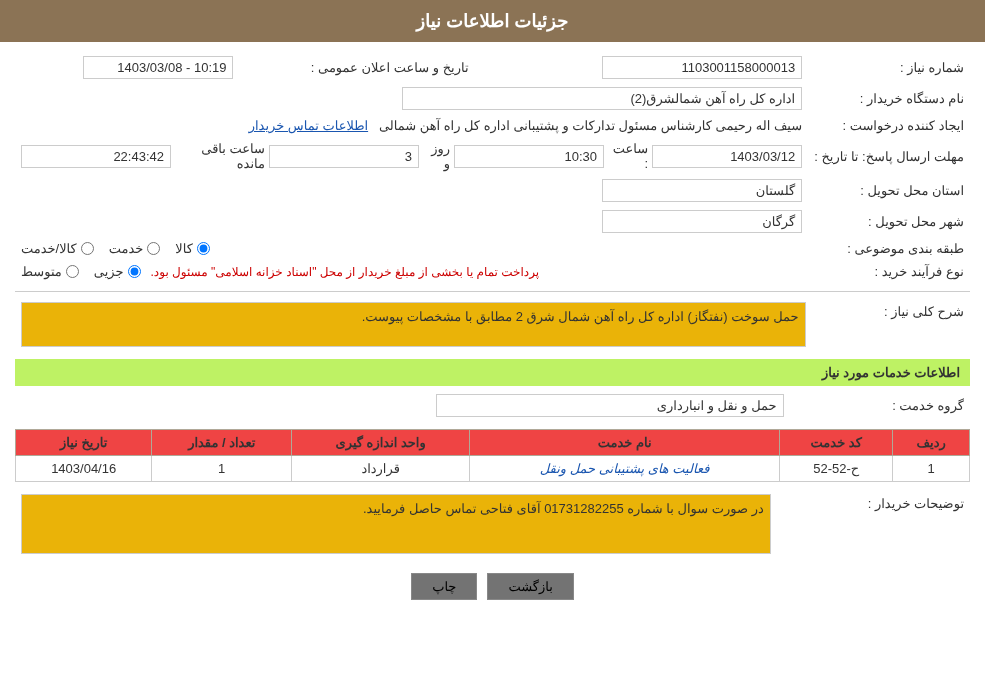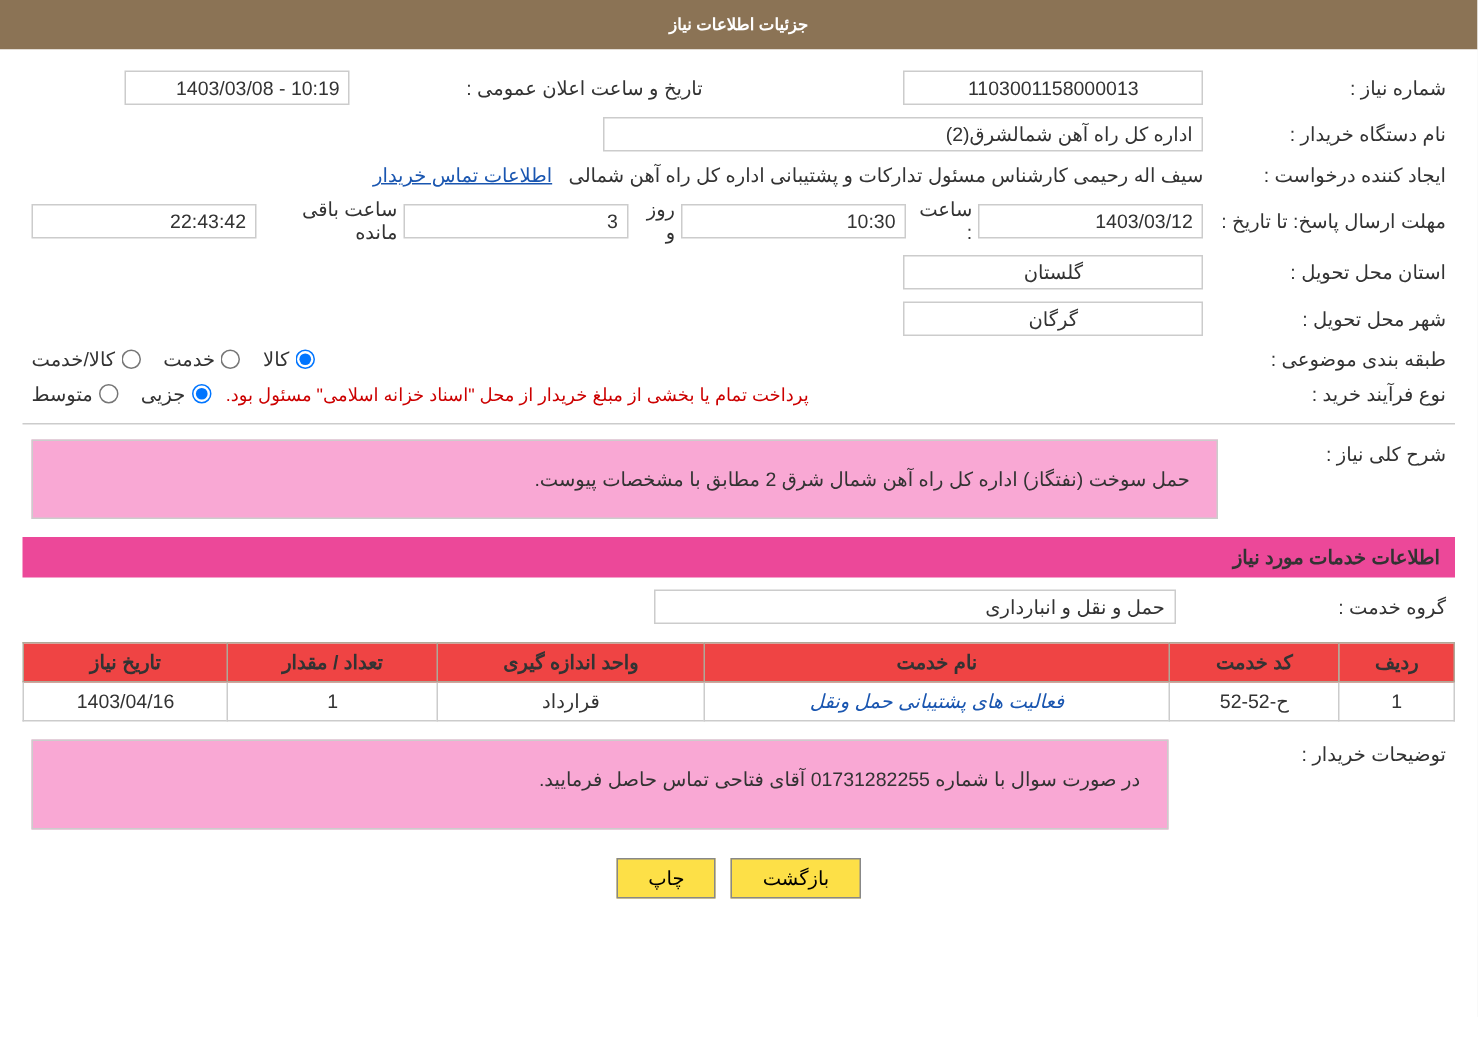--- a/index.html
+++ b/index.html
@@ -14,21 +14,21 @@
       max-width: 985px;
       margin: 0 auto;
       background: #fff;
       min-height: 691px;
     }
     .page-header {
       background: #8B7355;
       color: #fff;
       text-align: center;
       padding: 10px 30px;
-      font-size: 11px;
+      font-size: 18px;
       font-weight: bold;
     }
     .content-area {
       padding: 10px 15px;
       background: #fff;
     }
     .info-table {
       width: 100%;
       border-collapse: collapse;
       margin-bottom: 8px;
@@ -54,35 +54,34 @@
       background: #fff;
       min-width: 150px;
       display: inline-block;
       text-align: right;
     }
     .input-box-wide {
       width: 348px;
     }
     .input-box-medium {
       width: 200px;
-      text-align: center;
     }
     .input-box-small {
       width: 120px;
     }
     .highlight-blue {
       color: #1a56b0;
     }
     .section-divider {
       border: none;
       border-top: 1px solid #ccc;
       margin: 6px 0;
     }
     .section-header {
-      background: #ec4899;
+      background: #bef264;
       padding: 6px 10px;
       font-weight: bold;
       font-size: 13px;
       color: #333;
       margin: 4px 0;
     }
     .radio-group {
       display: flex;
       gap: 15px;
       flex-direction: row-reverse;
@@ -113,36 +112,36 @@
     .data-table tr:nth-child(even) td {
       background: #f9f9f9;
     }
     .service-link {
       color: #1a56b0;
       text-decoration: none;
       font-style: italic;
     }
     .description-box {
       border: 1px solid #ccc;
-      padding: 18px;
+      padding: 6px;
       min-height: 60px;
       width: 100%;
-      background: #f9a8d4;
+      background: #eab308;
       text-align: right;
     }
     .btn-group {
       display: flex;
       justify-content: center;
       gap: 10px;
       margin: 15px 0;
     }
     .btn {
       padding: 5px 20px;
       border: 1px solid #888;
-      background: #fde047;
+      background: #737373;
       cursor: pointer;
       font-size: 13px;
       font-family: Tahoma, Arial, sans-serif;
     }
     .notice-text {
       color: #cc0000;
       font-size: 12px;
     }
     .date-time-row {
       display: flex;

